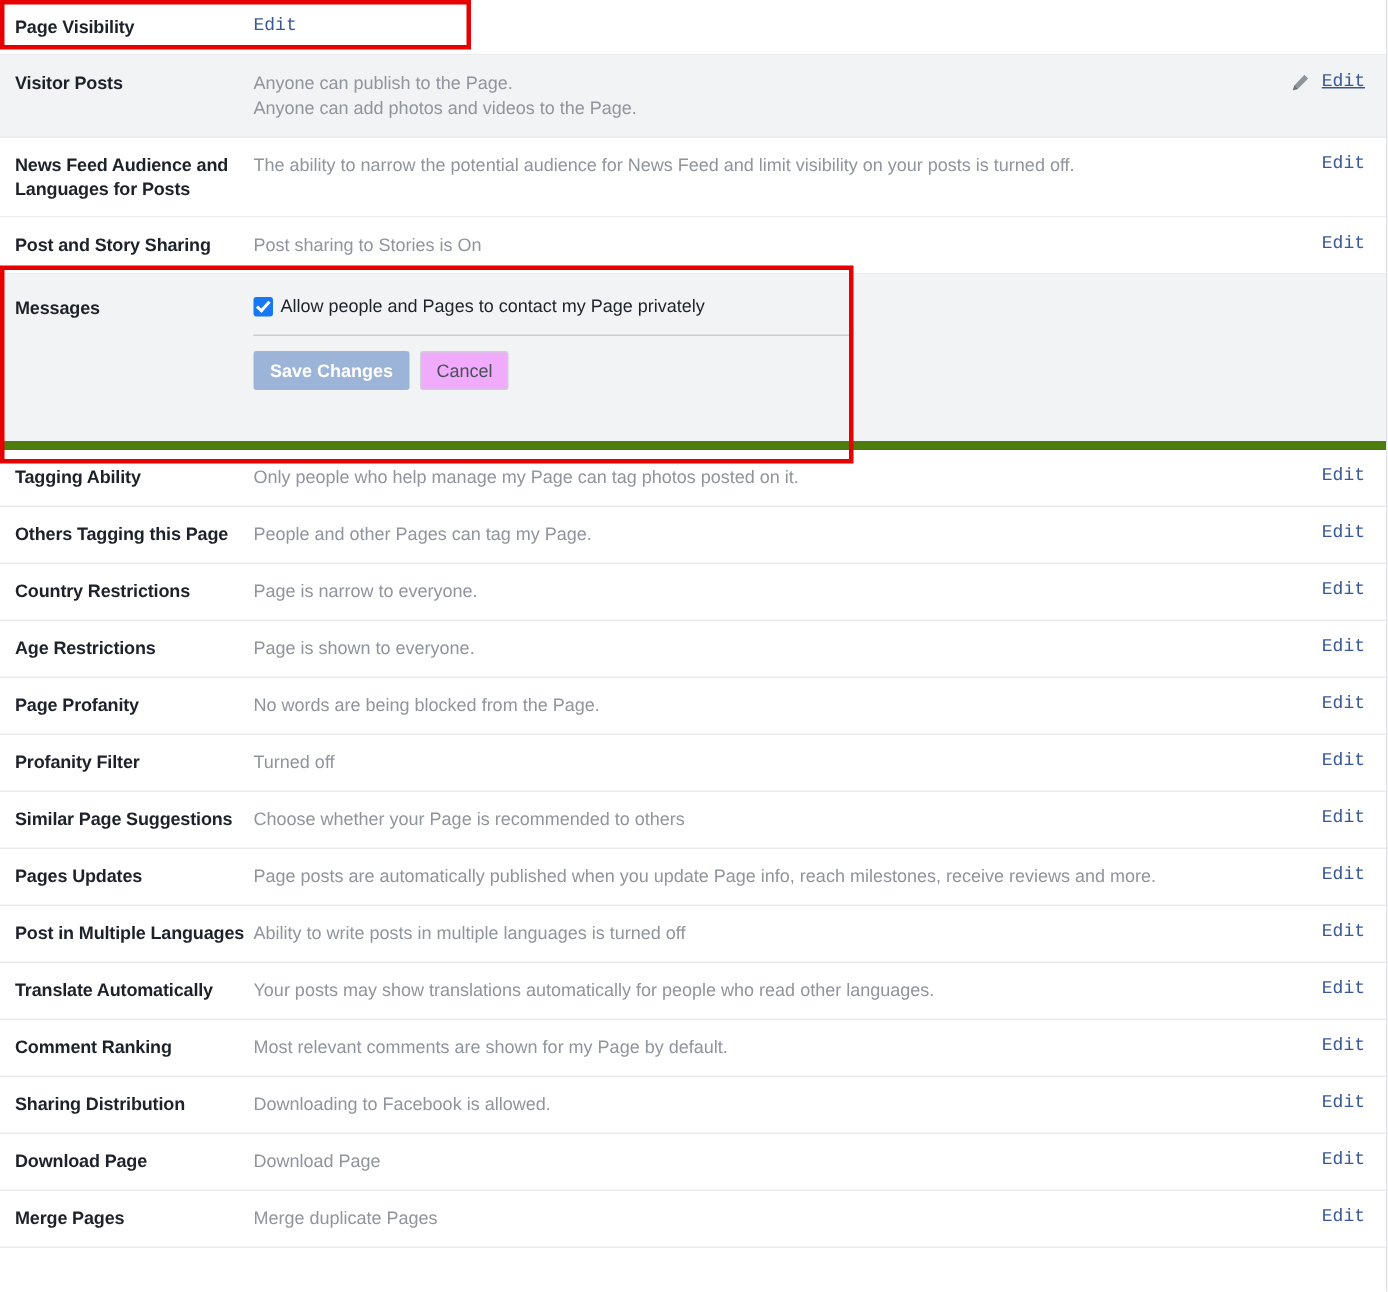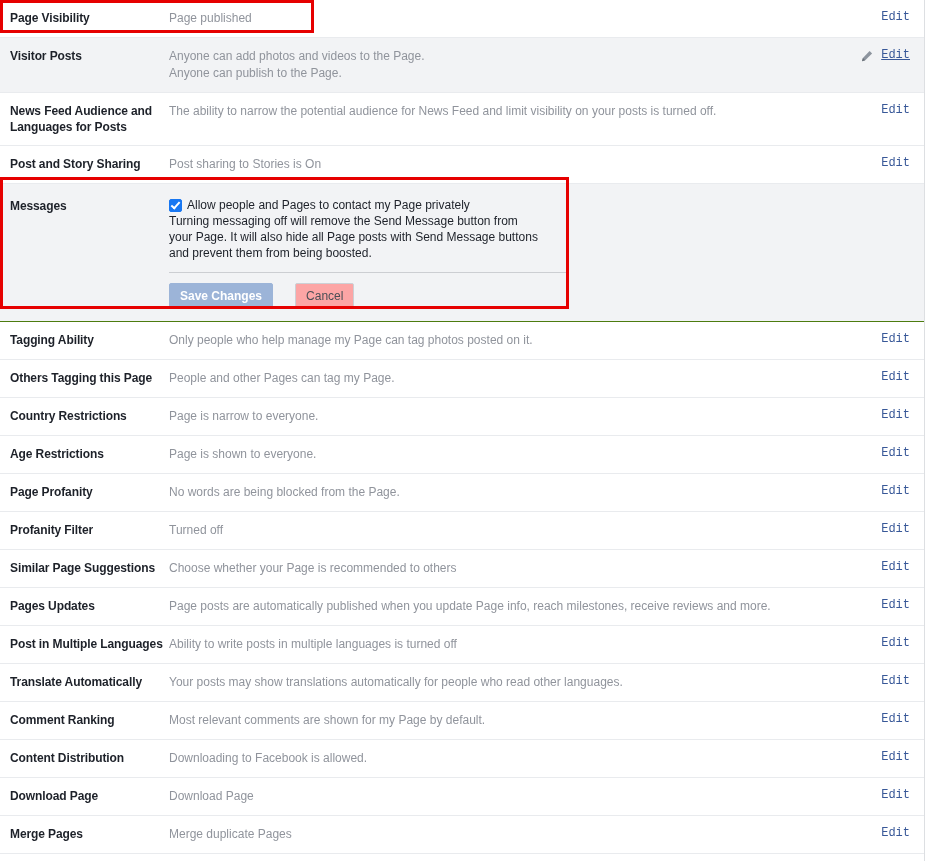--- a/index.html
+++ b/index.html
@@ -87,21 +87,21 @@
     height: 12px;
     position: relative;
     top: 1px;
   }
 
   
   .editor-row {
     display: flex;
     align-items: flex-start;
     background: #f2f3f5;
-    border-bottom: 1px solid #4d7c0f;
+    border-bottom: 6px solid #4d7c0f;
     padding: 14px 0 0 0;
     box-sizing: border-box;
     min-height: 117px;
   }
   .editor-body {
     flex: 1 1 auto;
     padding-right: 20px;
     max-width: 390px;
   }
   .checkbox-line {
@@ -144,72 +144,69 @@
     margin-top: 0px;
     max-width: 375px;
   }
   .editor-divider {
     border-top: 1px solid #ccced2;
     margin: 11px 0 0 0;
     width: 400px;
   }
   .editor-buttons {
     display: flex;
-    gap: 22px;
+    gap: 7px;
     padding: 10px 0 12px 0;
   }
   .btn {
     font-family: "Liberation Sans", sans-serif;
     font-size: 12px;
     font-weight: bold;
     border-radius: 2px;
     padding: 5px 10px;
     cursor: pointer;
     box-sizing: border-box;
     line-height: 14px;
   }
   .btn-primary-disabled {
     background: #9cb4d8;
     border: 1px solid #9cb4d8;
     color: #ffffff;
   }
   .btn-secondary {
-    background: #fca5a5;
+    background: #f0abfc;
     border: 1px solid #ccd0d5;
     color: #4b4f56;
     font-weight: normal;
   }
 
   
   .annotation-box {
     position: absolute;
     border: 3px solid #e60000;
     box-sizing: border-box;
     pointer-events: none;
     z-index: 20;
   }
 </style>
 </head>
 <body>
 
 <div id="settings-list">
     <div class="setting-row">
       <div class="row-label">Page Visibility</div>
-      <div class="row-value">
-        <span class="value-line">Page published</span>
-      </div>
       <div class="row-action">
         <a class="edit-link">Edit</a>
       </div>
     </div>
     <div class="setting-row shaded">
       <div class="row-label">Visitor Posts</div>
       <div class="row-value">
+        <span class="value-line">Anyone can publish to the Page.</span>
         <span class="value-line">Anyone can add photos and videos to the Page.</span>
-        <span class="value-line">Anyone can publish to the Page.</span>
       </div>
       <div class="row-action">
         <span class="pencil-icon"><svg width="12" height="12" viewBox="0 0 12 12" aria-hidden="true">
             <path d="M8.6 0.9 L11.1 3.4 L4.2 10.3 L1.0 11.2 L1.9 8.0 Z" fill="#8d949e"></path>
             <path d="M1.9 8.0 L4.2 10.3 L1.0 11.2 Z" fill="#6b7179"></path>
           </svg></span>
         <a class="edit-link hovered">Edit</a>
       </div>
     </div>
     <div class="setting-row">
@@ -230,21 +227,20 @@
         <a class="edit-link">Edit</a>
       </div>
     </div>
     <div class="editor-row">
       <div class="row-label">Messages</div>
       <div class="editor-body">
         <div class="checkbox-line">
           <span class="fb-checkbox"></span>
           <span class="checkbox-label">Allow people and Pages to contact my Page privately</span>
         </div>
-        <div class="editor-desc">Turning messaging off will remove the Send Message button from your Page. It will also hide all Page posts with Send Message buttons and prevent them from being boosted.</div>
         <div class="editor-divider"></div>
         <div class="editor-buttons">
           <button class="btn btn-primary-disabled">Save Changes</button>
           <button class="btn btn-secondary">Cancel</button>
         </div>
       </div>
     </div>
     <div class="setting-row">
       <div class="row-label">Tagging Ability</div>
       <div class="row-value">
@@ -338,21 +334,21 @@
     <div class="setting-row">
       <div class="row-label">Comment Ranking</div>
       <div class="row-value">
         <span class="value-line">Most relevant comments are shown for my Page by default.</span>
       </div>
       <div class="row-action">
         <a class="edit-link">Edit</a>
       </div>
     </div>
     <div class="setting-row">
-      <div class="row-label">Content Distribution</div>
+      <div class="row-label">Sharing Distribution</div>
       <div class="row-value">
         <span class="value-line">Downloading to Facebook is allowed.</span>
       </div>
       <div class="row-action">
         <a class="edit-link">Edit</a>
       </div>
     </div>
     <div class="setting-row">
       <div class="row-label">Download Page</div>
       <div class="row-value">

